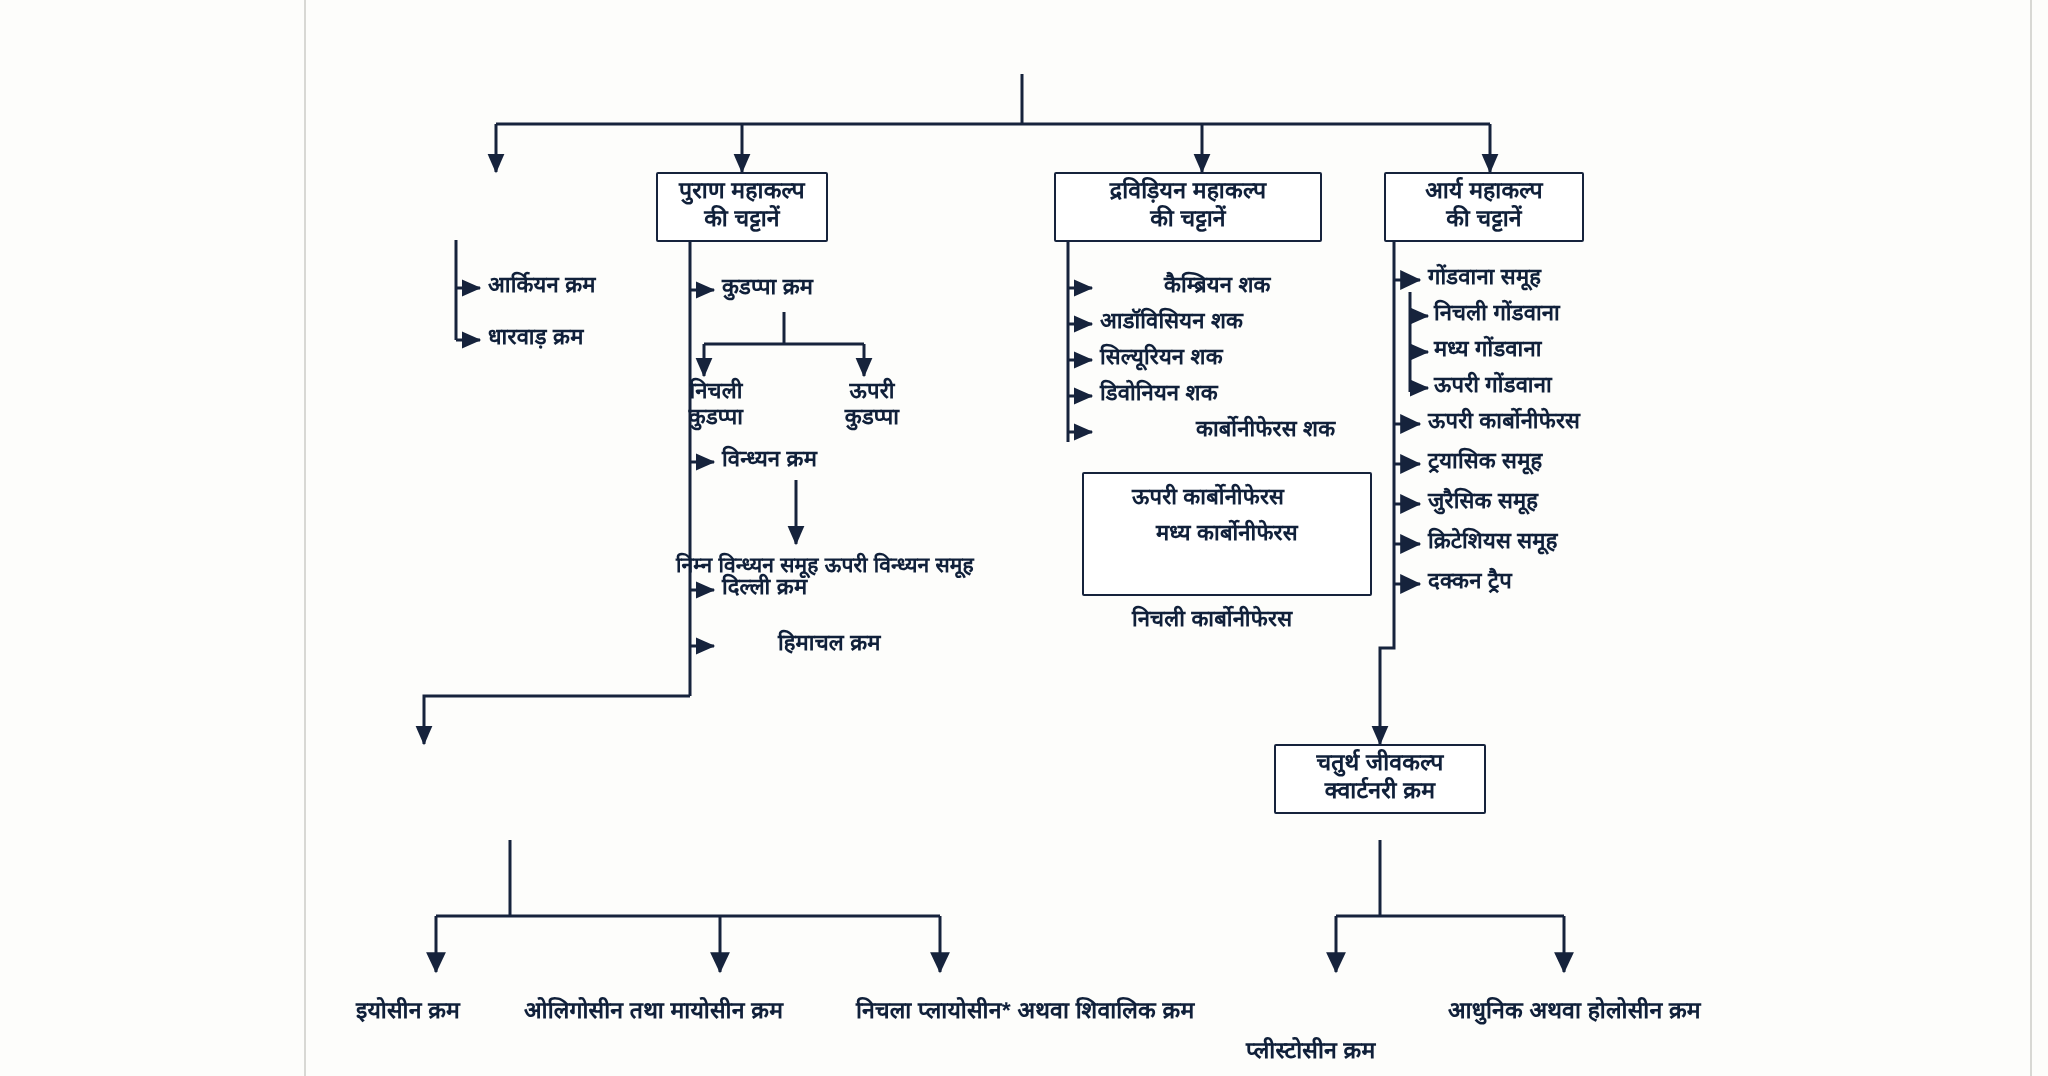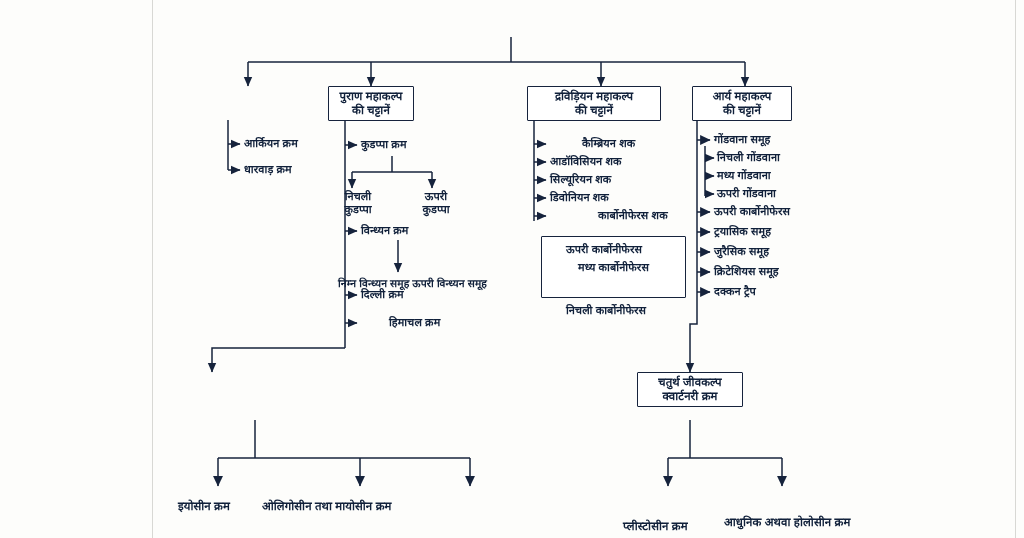--- a/index.html
+++ b/index.html
@@ -213,16 +213,17 @@
   <div class="node leaf" style="left:714px;top:285px;">दक्कन ट्रैप</div>
 
 
   <div class="node boxed" style="left:637px;top:372px;width:106px;">
     <span class="hdr2 stack">चतुर्थ जीवकल्प</span>
     <span class="hdr2 stack">क्वार्टनरी क्रम</span>
   </div>
 
   <div class="node bottom-leaf" style="left:178px;top:500px;">इयोसीन क्रम</div>
   <div class="node bottom-leaf" style="left:262px;top:500px;">ओलिगोसीन तथा मायोसीन क्रम</div>
+  <div class="node bottom-leaf" style="left:428px;top:500px;">निचला प्लायोसीन* अथवा शिवालिक क्रम</div>
   <div class="node bottom-leaf" style="left:623px;top:520px;">प्लीस्टोसीन क्रम</div>
-  <div class="node bottom-leaf" style="left:724px;top:500px;margin-top:16px;">आधुनिक अथवा होलोसीन क्रम</div>
+  <div class="node bottom-leaf" style="left:724px;top:500px;">आधुनिक अथवा होलोसीन क्रम</div>
 
 </div>
 
 </body></html>

